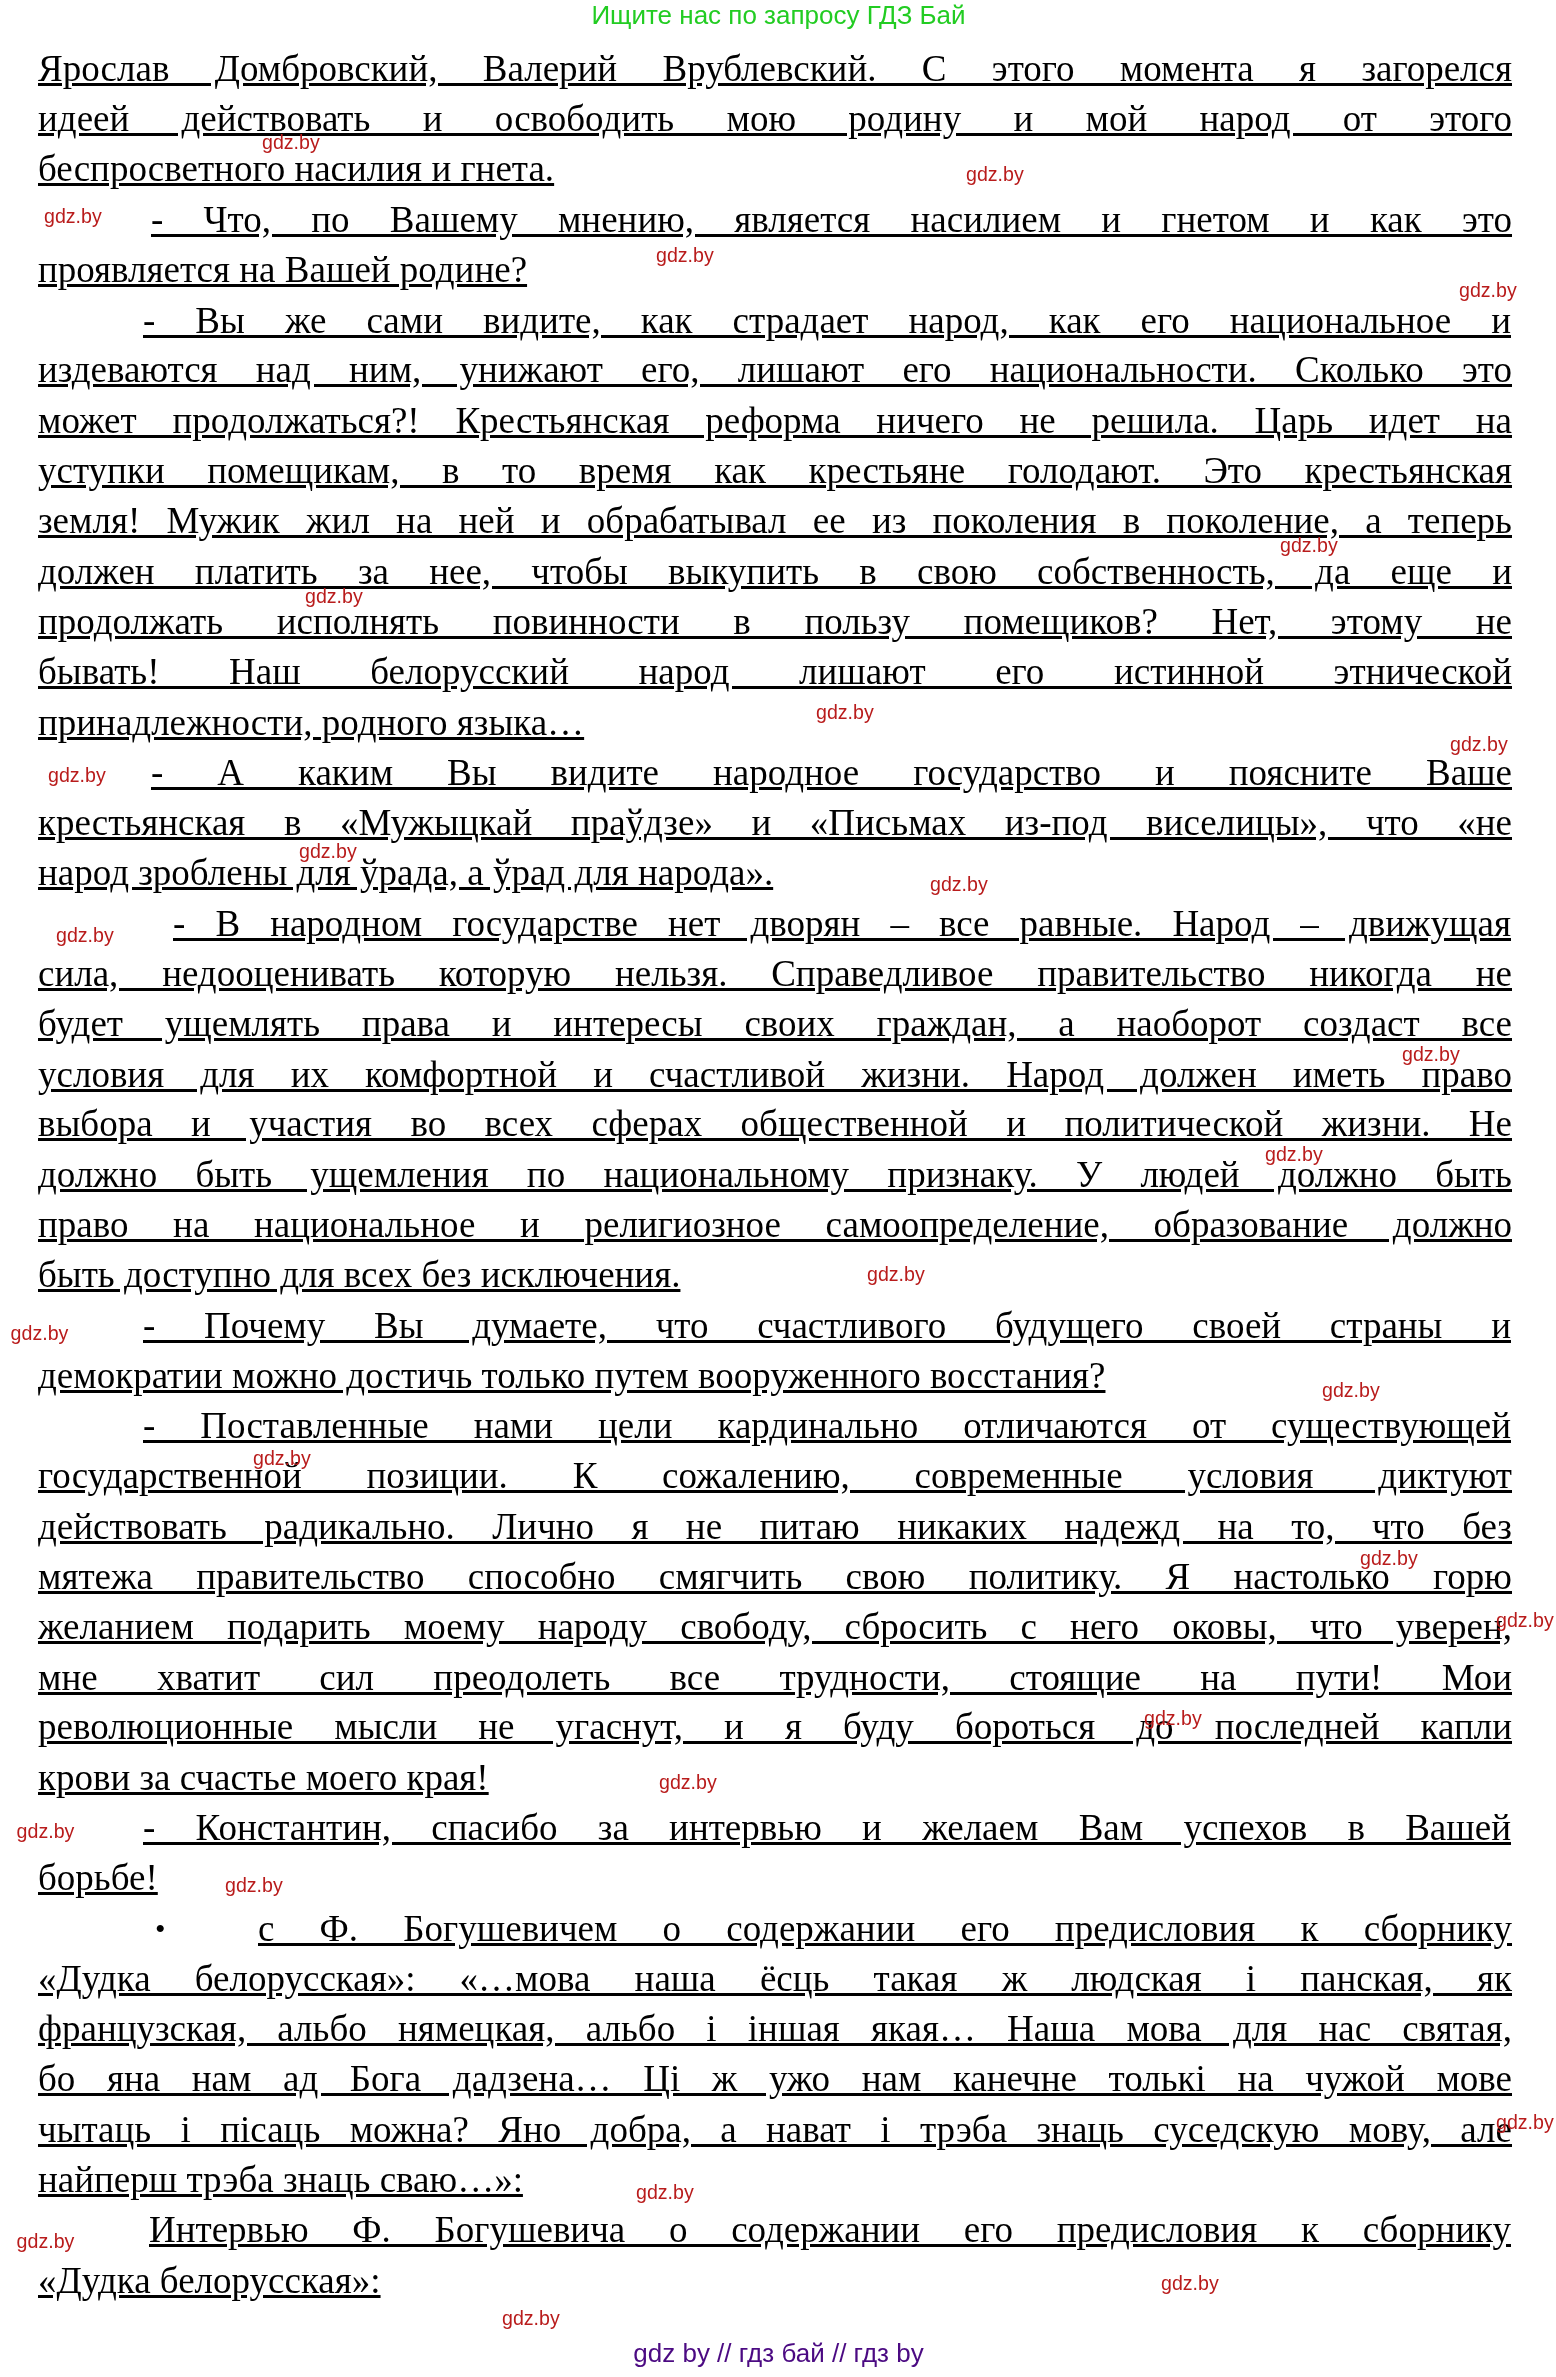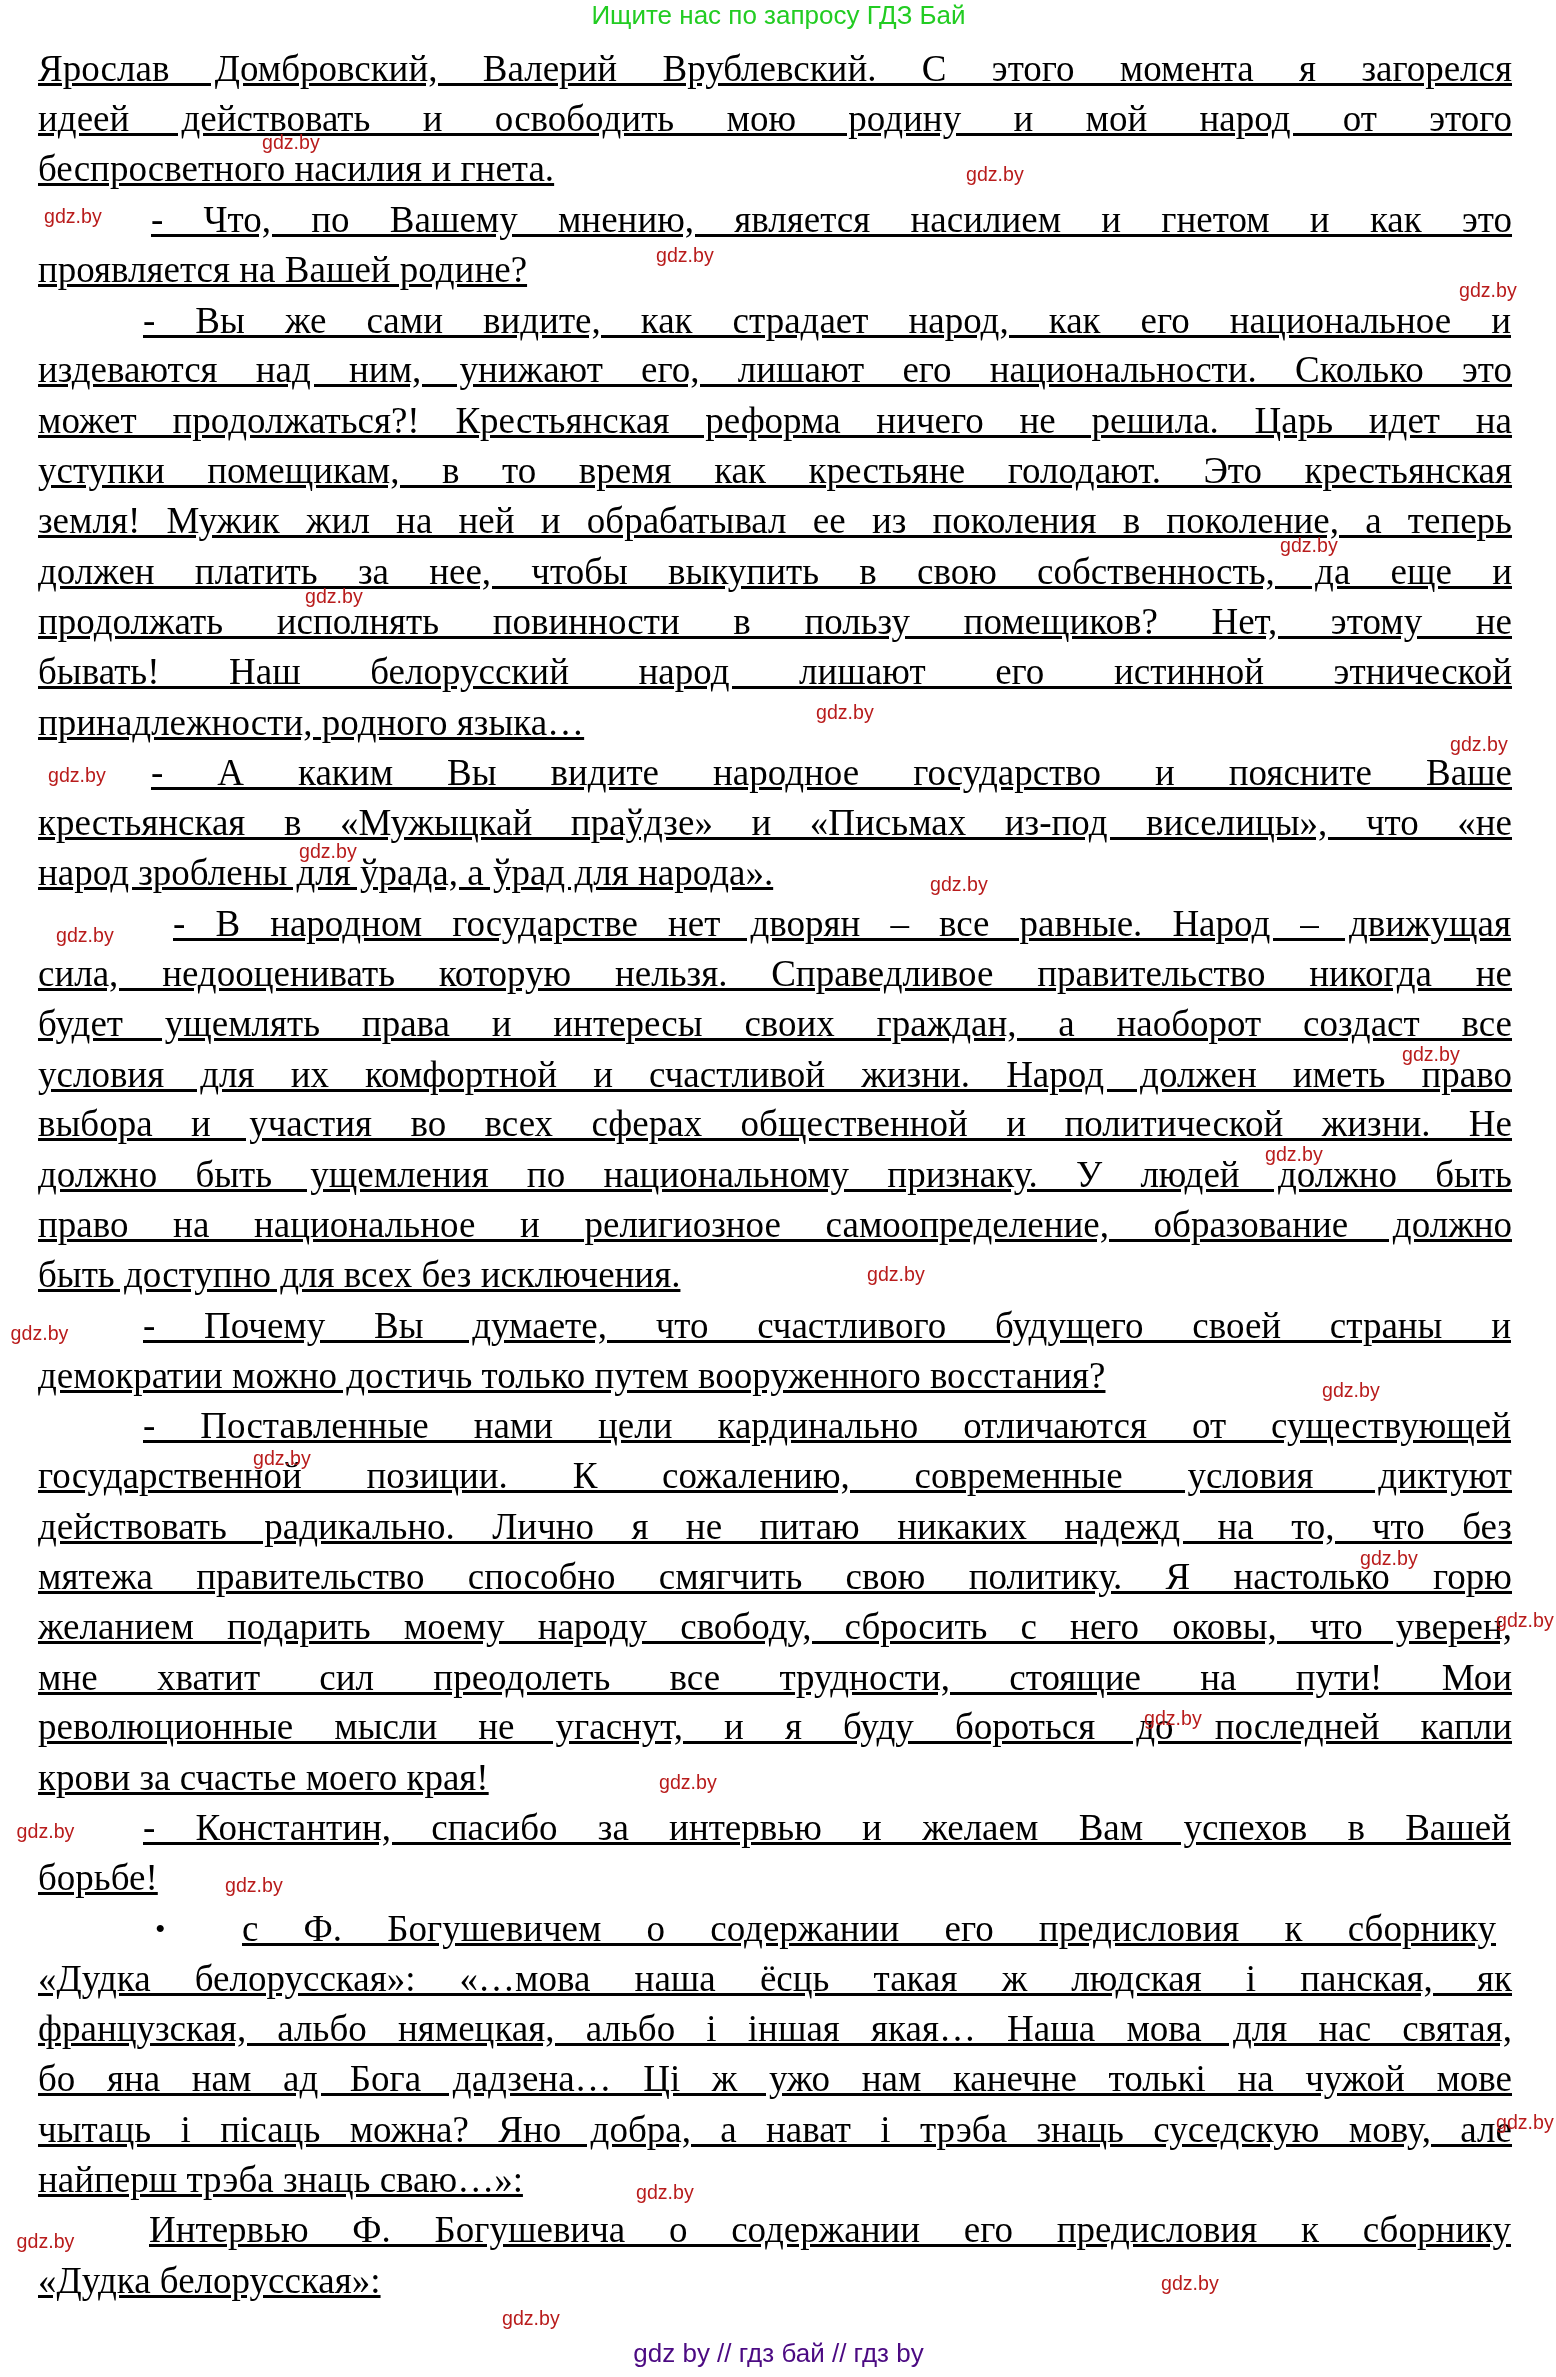--- a/index.html
+++ b/index.html
@@ -49,21 +49,21 @@
   <div class="line" style="top:1450px">государственной позиции. К сожалению, современные условия диктуют</div>
   <div class="line" style="top:1501px">действовать радикально. Лично я не питаю никаких надежд на то, что без</div>
   <div class="line" style="top:1551px">мятежа правительство способно смягчить свою политику. Я настолько горю</div>
   <div class="line" style="top:1601px">желанием подарить моему народу свободу, сбросить с него оковы, что уверен,</div>
   <div class="line" style="top:1652px">мне хватит сил преодолеть все трудности, стоящие на пути! Мои</div>
   <div class="line" style="top:1701px">революционные мысли не угаснут, и я буду бороться до последней капли</div>
   <div class="line last" style="top:1752px">крови за счастье моего края!</div>
   <div class="line indent" style="top:1802px">- Константин, спасибо за интервью и желаем Вам успехов в Вашей</div>
   <div class="line last" style="top:1852px">борьбе!</div>
   <div class="bullet" style="top:1903px">•</div>
-  <div class="line" style="left:242px;width:1254px;top:1903px">с Ф. Богушевичем о содержании его предисловия к сборнику</div>
+  <div class="line" style="left:258px;width:1254px;top:1903px">с Ф. Богушевичем о содержании его предисловия к сборнику</div>
   <div class="line" style="top:1953px">«Дудка белорусская»: «…мова наша ёсць такая ж людская і панская, як</div>
   <div class="line" style="top:2003px">французская, альбо нямецкая, альбо і іншая якая… Наша мова для нас святая,</div>
   <div class="line" style="top:2053px">бо яна нам ад Бога дадзена… Ці ж ужо нам канечне толькі на чужой мове</div>
   <div class="line" style="top:2104px">чытаць і пісаць можна? Яно добра, а нават і трэба знаць суседскую мову, але</div>
   <div class="line last" style="top:2154px">найперш трэба знаць сваю…»:</div>
   <div class="line" style="left:149px;width:1362px;top:2204px">Интервью Ф. Богушевича о содержании его предисловия к сборнику</div>
   <div class="line last" style="top:2255px">«Дудка белорусская»:</div>
 </div>
 
 <div class="wm" style="left:262px;top:131px">gdz.by</div>

